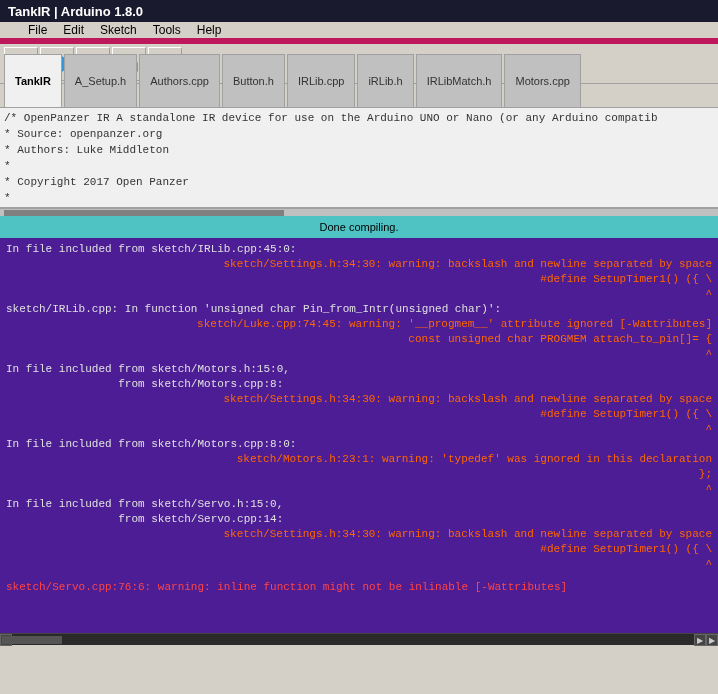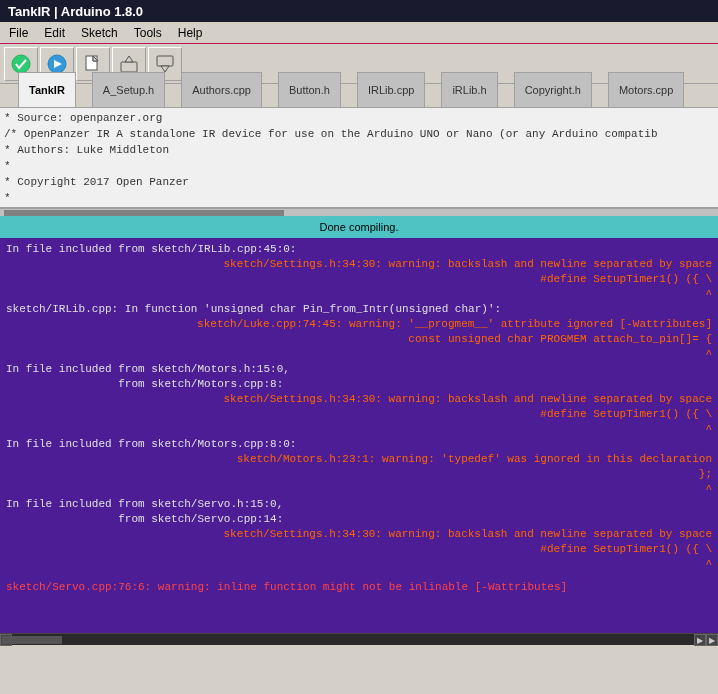--- a/index.html
+++ b/index.html
@@ -16,22 +16,22 @@
       display: flex;
       align-items: flex-start;
     }
 
     
     #menu-bar {
       background: #d4d0c8;
       height: 22px;
       display: flex;
       align-items: center;
-      padding: 0 1px;
-      border-bottom: 1px solid #be185d;
+      padding: 0 20px;
+      border-bottom: 6px solid #be185d;
     }
     .menu-item {
       padding: 2px 8px;
       cursor: pointer;
       font-size: 12px;
       color: #000;
     }
 
     
     #toolbar {
@@ -60,29 +60,28 @@
     
     #tabs {
       background: #d4d0c8;
       height: 24px;
       display: flex;
       align-items: flex-end;
       padding: 0 4px;
       border-bottom: 1px solid #a0a0a0;
     }
     .tab {
-      padding: 11px 10px;
+      padding: 20px 10px;
       font-size: 11px;
       cursor: pointer;
       background: #c0c0c0;
       border: 1px solid #a0a0a0;
       border-bottom: none;
       margin-right: 2px;
       color: #333;
-      margin-left: 14px;
     }
     .tab.active {
       background: #f0f0f0;
       color: #000;
       font-weight: bold;
       border-color: #a0a0a0;
     }
 
     
     #editor {
@@ -234,27 +233,27 @@
     </div>
   </div>
 
 <div id="tabs">
 <div class="tab active">TankIR</div>
     <div class="tab">A_Setup.h</div>
     <div class="tab">Authors.cpp</div>
     <div class="tab">Button.h</div>
     <div class="tab">IRLib.cpp</div>
     <div class="tab">iRLib.h</div>
-    <div class="tab">Copyright.h</div>
+    <div class="tab">IRLibMatch.h</div>
     <div class="tab">Motors.cpp</div>
   </div>
 
 <div id="editor">
-<div class="code-line"> * Source:          openpanzer.org</div>
-    <div class="code-line">/* OpenPanzer IR    A standalone IR device for use on the Arduino UNO or Nano (or any Arduino compatib</div>
+<div class="code-line">/* OpenPanzer IR    A standalone IR device for use on the Arduino UNO or Nano (or any Arduino compatib</div>
+    <div class="code-line"> * Source:          openpanzer.org</div>
     <div class="code-line"> * Authors:         Luke Middleton</div>
     <div class="code-line"> *</div>
     <div class="code-line"> * Copyright 2017 Open Panzer</div>
     <div class="code-line"> *</div>
     <div class="code-line"> * Standalone TankIR GitHub Repository with further instructions...</div>
   </div>
 
 <div id="editor-scrollbar">
   <div id="editor-scrollbar-thumb"></div>
 </div>

